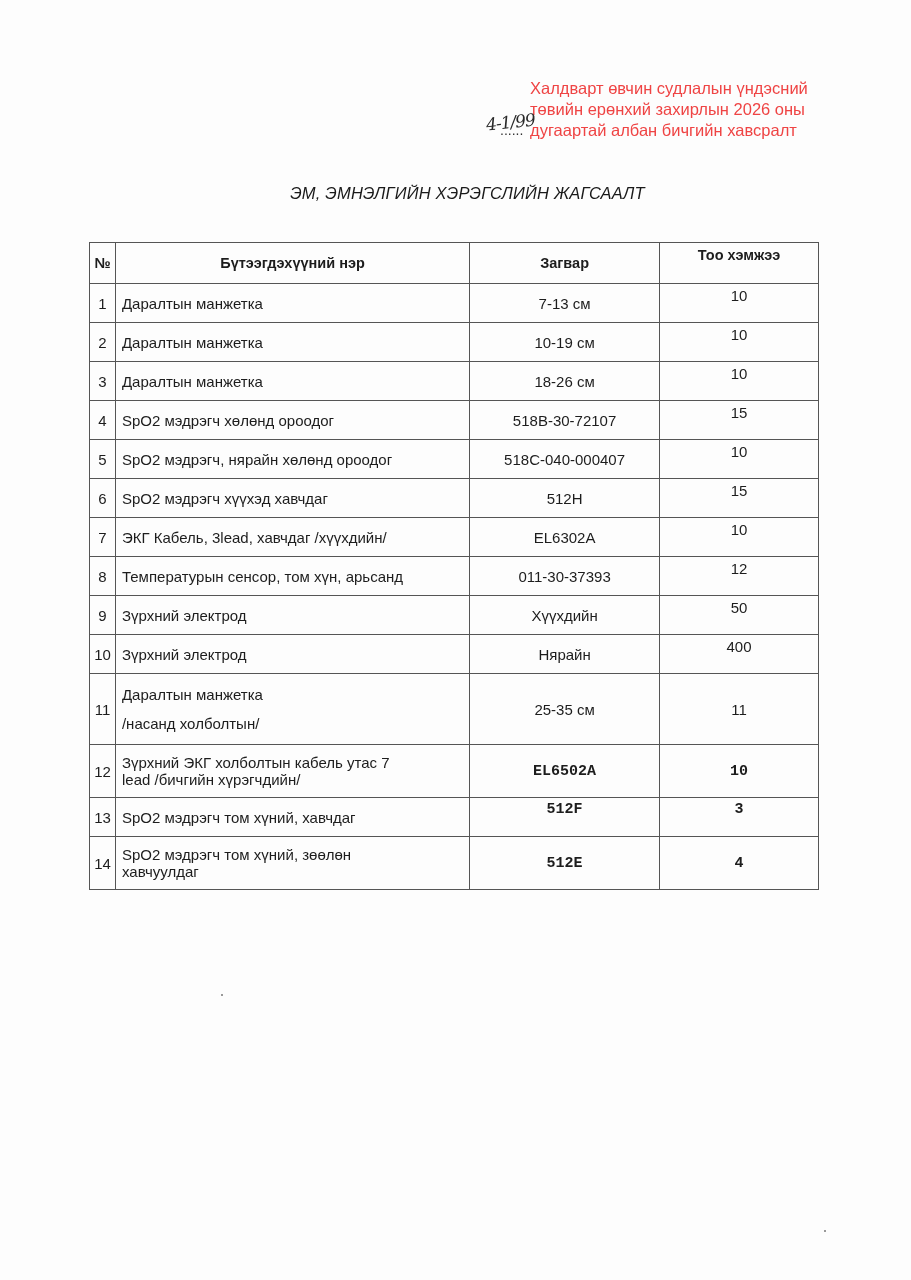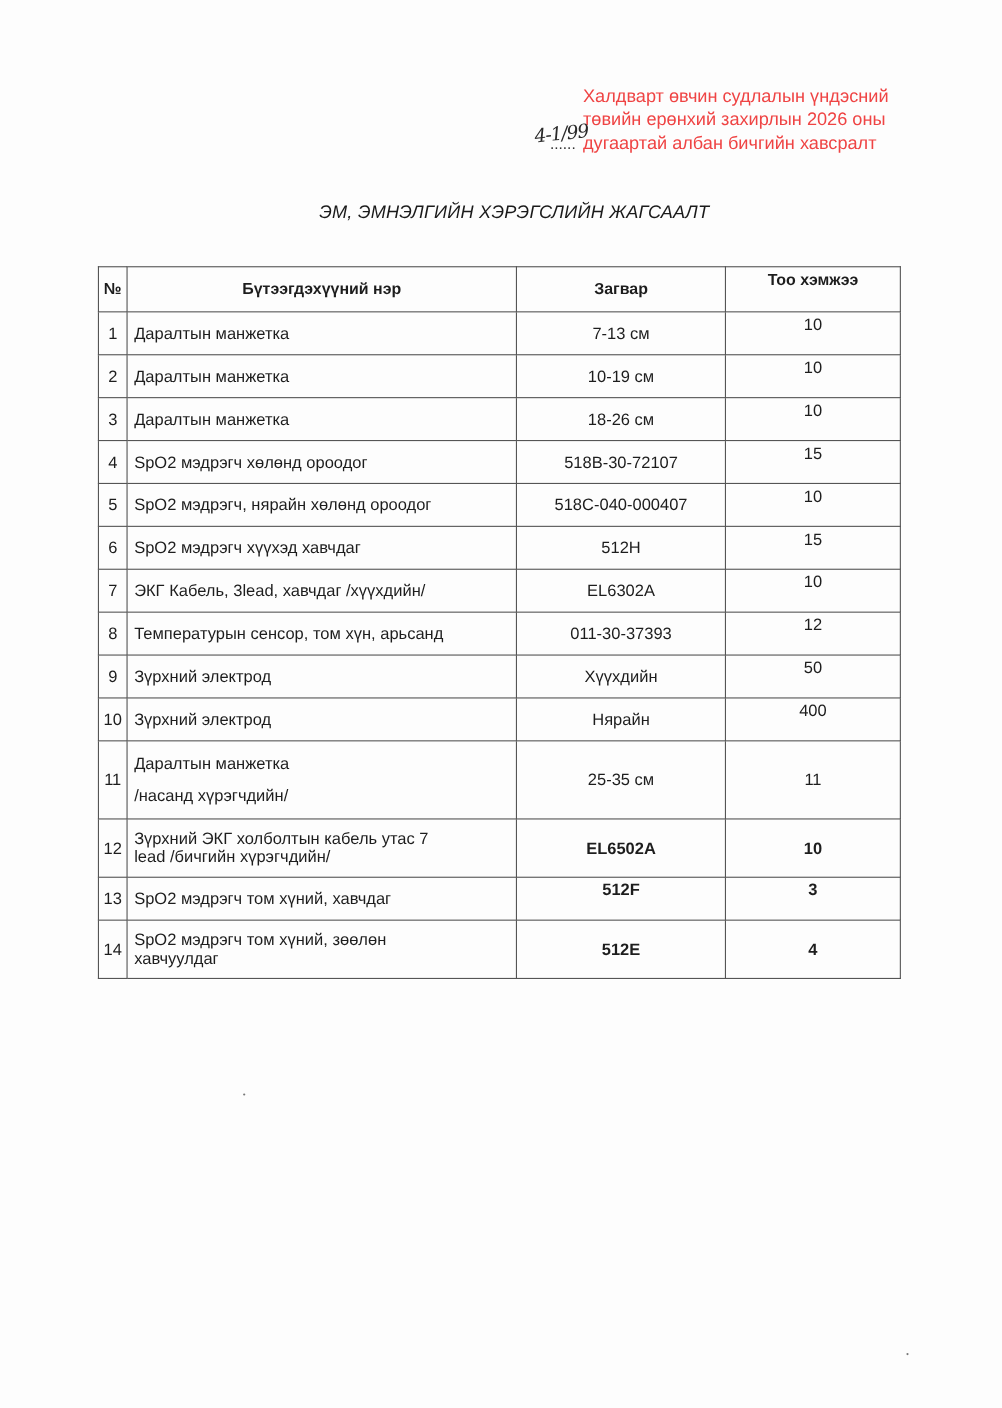--- a/index.html
+++ b/index.html
@@ -63,21 +63,21 @@
     }
     table.items th { font-weight: bold; font-size: 14.5px; height: 40px; }
     .c-no { width: 24px; text-align: center; padding: 0 !important; }
     .c-name { width: 328px; text-align: left; }
     .c-model { width: 170px; text-align: center; }
     .c-qty { width: 140px; text-align: center; }
     tr.r td { height: 38px; }
     tr.tall td { height: 70px; }
     tr.mid td { height: 52px; }
     .qty-up { position: relative; top: -8px; }
-    .bold { font-weight: bold; }
+    .bold { font-weight: bold; font-family: Liberation Mono, monospace; }
     .stray { position: absolute; width: 2px; height: 2px; background: #777; border-radius: 1px; }
   </style>
 </head>
 <body>
 
 <div class="header-block">
   <div>Халдварт өвчин судлалын үндэсний</div>
   <div>төвийн ерөнхий захирлын 2026 оны</div>
   <div>дугаартай албан бичгийн хавсралт</div>
 </div>
@@ -153,21 +153,21 @@
     <tr class="r">
       <td class="c-no">10</td>
       <td class="c-name">Зүрхний электрод</td>
       <td class="c-model">Нярайн</td>
       <td class="c-qty"><span class="qty-up">400</span></td>
     </tr>
     <tr class="tall">
       <td class="c-no">11</td>
       <td class="c-name">
         <div>Даралтын манжетка</div>
-        <div style="margin-top:12px">/насанд хүрэгчдийн/</div>
+        <div style="margin-top:12px">/насанд холболтын/</div>
       </td>
       <td class="c-model">25-35 см</td>
       <td class="c-qty">11</td>
     </tr>
     <tr class="mid">
       <td class="c-no">12</td>
       <td class="c-name">
         <div>Зүрхний ЭКГ холболтын кабель утас 7</div>
         <div>lead /бичгийн хүрэгчдийн/</div>
       </td>

